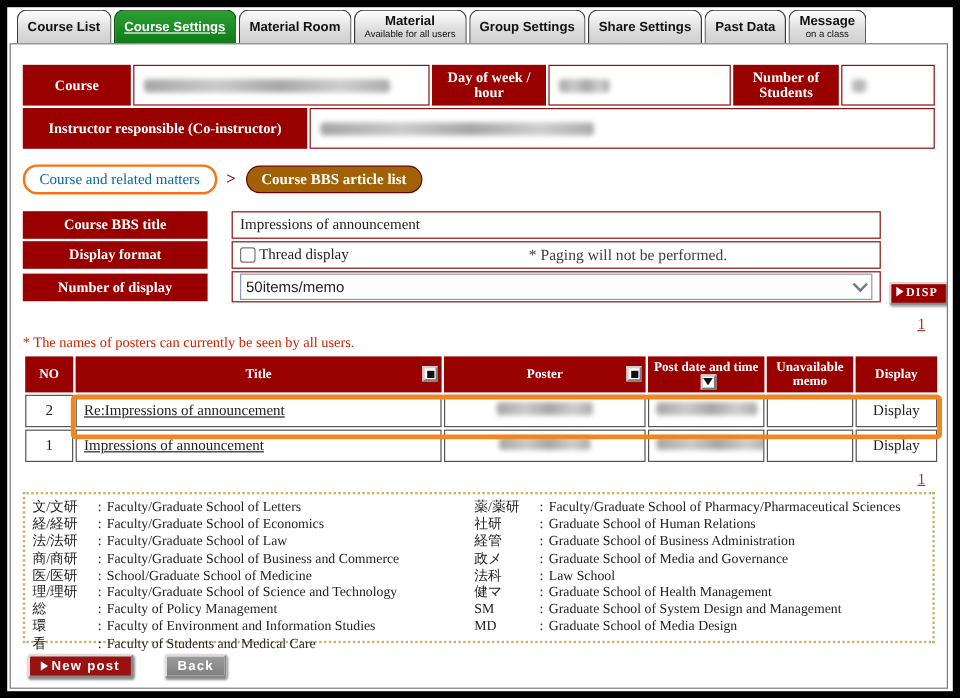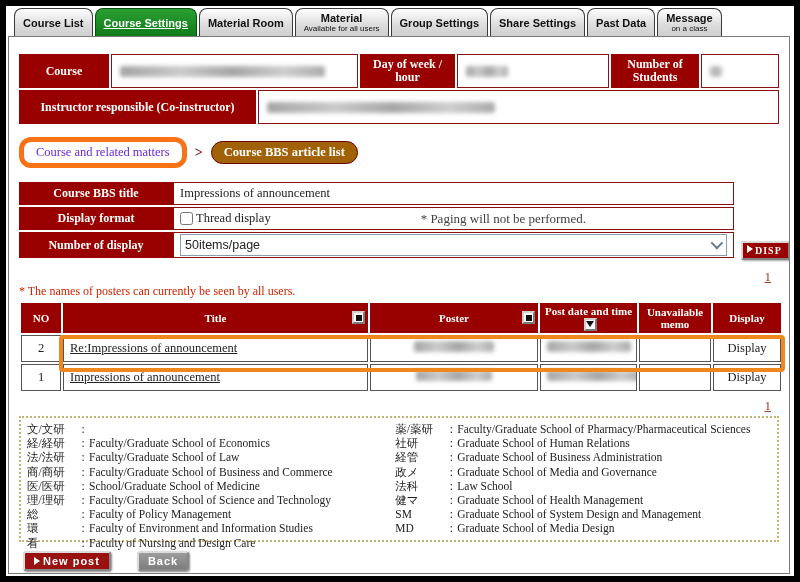--- a/index.html
+++ b/index.html
@@ -47,27 +47,27 @@
   .redact{
     display:inline-block;height:11px;border-radius:3px;
     background:linear-gradient(90deg,#8f8f8f,#bdbdbd 30%,#909090 55%,#c2c2c2 80%,#979797);
     filter:blur(2px);opacity:.8;
   }
   
   .crumbs{margin-top:13px;display:flex;align-items:center;gap:8px;}
   .pill{
     border-radius:12px;padding:3px 12px;font-size:12.5px;white-space:nowrap;
   }
-  .pill.parent{border:5px solid #f97316;background:#fff;color:#6d28d9;cursor:pointer;}
+  .pill.parent{border:2px solid #f97316;background:#fff;color:#0369a1;cursor:pointer;}
   .pill.current{background:#a16207;color:#fff;font-weight:bold;border:1px solid #6e0000;}
   .crumb-sep{color:#8c1010;font-weight:bold;font-size:14px;}
   
   .formwrap{margin-top:14px;display:flex;align-items:flex-end;}
   .ftable{width:715px;flex:none;}
-  .frow{display:flex;gap:0;margin-bottom:2px;}
+  .frow{display:flex;gap:20px;margin-bottom:2px;align-items:center;}
   .flabel{
     background:#990000;color:#fff;font-weight:bold;font-size:12px;width:154px;flex:none;
     display:flex;align-items:center;justify-content:center;min-height:23px;box-sizing:border-box;
   }
   .fval{
     flex:1;border:1px solid #8c1010;display:flex;align-items:center;
     padding:1px 6px;font-size:12.5px;color:#222;box-sizing:border-box;min-height:23px;
   }
   .fval input[type=checkbox]{width:13px;height:13px;margin:0 3px 0 0;}
   .red-note{color:#404040;font-size:13px;}
@@ -215,21 +215,21 @@
           <div class="fval">
             <input type="checkbox" style="">
             <span>Thread display</span>
             <span class="red-note paging-note">* Paging will not be performed.</span>
           </div>
         </div>
         <div class="frow">
           <div class="flabel">Number of display</div>
           <div class="fval">
             <div class="fakeselect">
-              <span>50items/page</span>
+              <span>50items/memo</span>
               <span class="chev"></span>
             </div>
           </div>
         </div>
       </div>
       <div class="mini-btn">
         <span class="play"></span>
         <span>DISP</span>
       </div>
     </div>
@@ -296,20 +296,21 @@
 
     <div class="pagerow" style="margin-top:3px">
       <span class="pagelink">1</span>
     </div>
 
     <div class="legend">
       <div class="lcol left">
         <div class="lentry">
             <span class="labbr">文/文研</span>
             <span class="lcolon">:</span>
+            <span>Faculty/Graduate School of Letters</span>
           </div>
         <div class="lentry">
             <span class="labbr">経/経研</span>
             <span class="lcolon">:</span>
             <span>Faculty/Graduate School of Economics</span>
           </div>
         <div class="lentry">
             <span class="labbr">法/法研</span>
             <span class="lcolon">:</span>
             <span>Faculty/Graduate School of Law</span>
@@ -335,21 +336,21 @@
             <span>Faculty of Policy Management</span>
           </div>
         <div class="lentry">
             <span class="labbr">環</span>
             <span class="lcolon">:</span>
             <span>Faculty of Environment and Information Studies</span>
           </div>
         <div class="lentry">
             <span class="labbr">看</span>
             <span class="lcolon">:</span>
-            <span>Faculty of Nursing and Design Care</span>
+            <span>Faculty of Students and Medical Care</span>
           </div>
       </div>
       <div class="lcol right">
         <div class="lentry">
             <span class="labbr">薬/薬研</span>
             <span class="lcolon">:</span>
             <span>Faculty/Graduate School of Pharmacy/Pharmaceutical Sciences</span>
           </div>
         <div class="lentry">
             <span class="labbr">社研</span>

